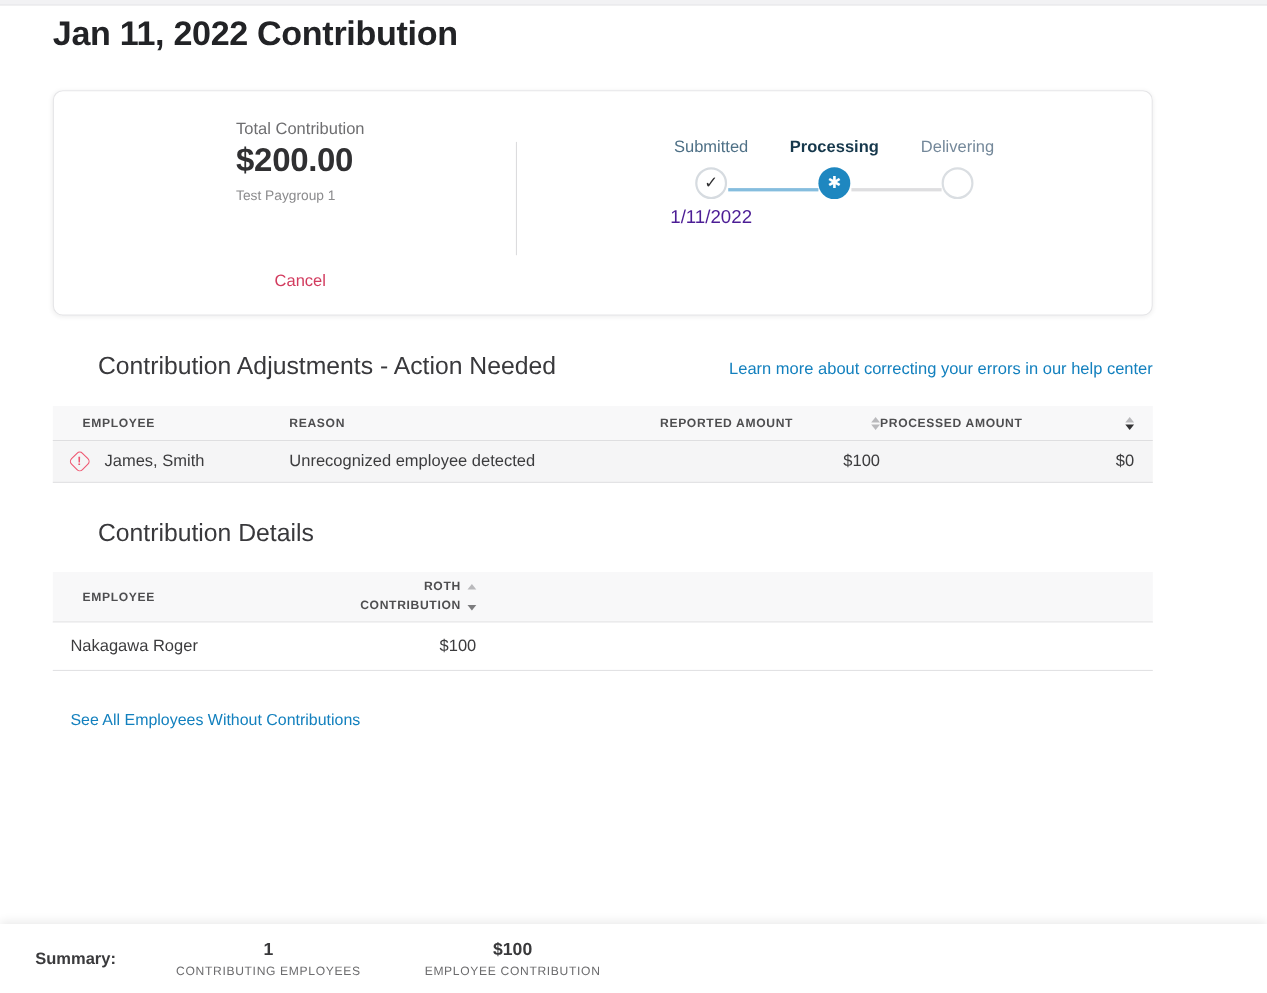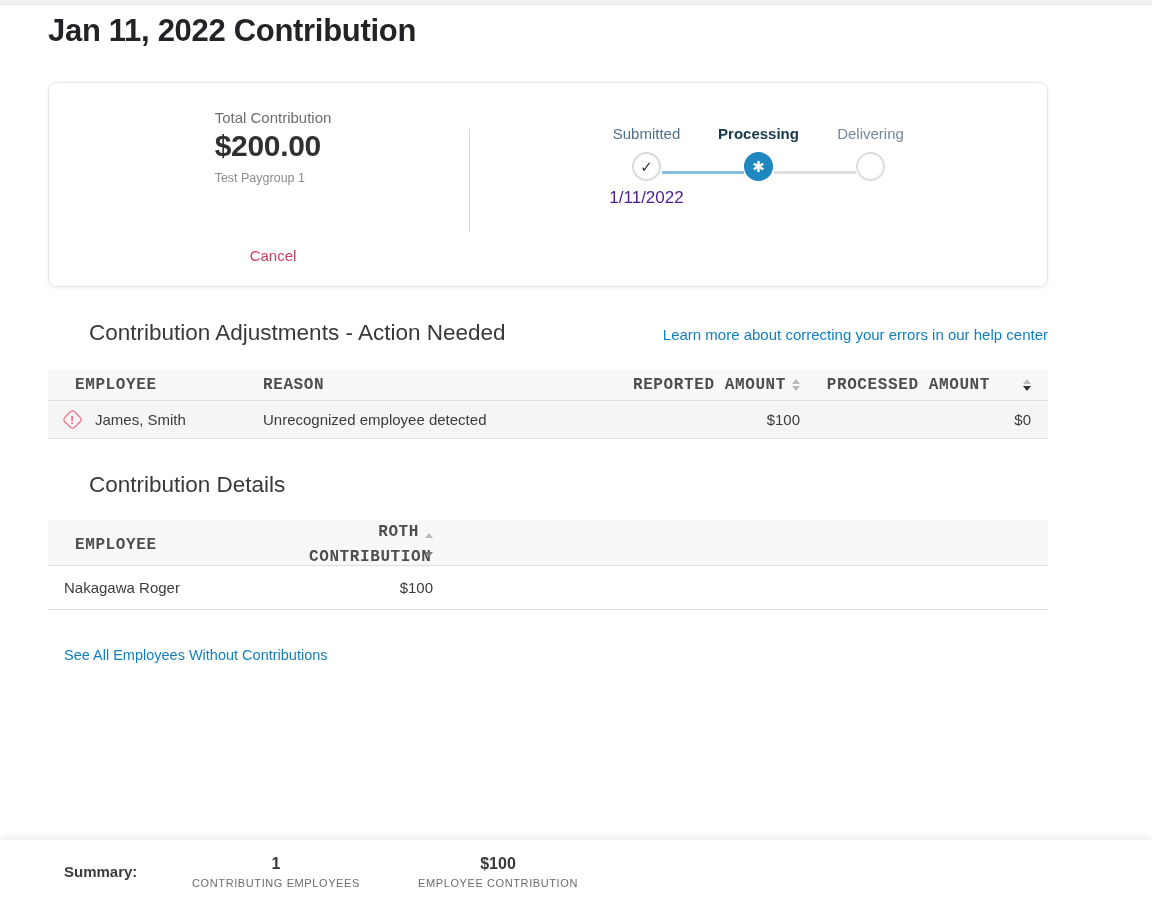--- a/index.html
+++ b/index.html
@@ -53,23 +53,23 @@
   .section-heading { font-size:22.5px; font-weight:400; color:#39393c;margin-left:41px; }
   .help-link, .see-all-link { color:#1380be; font-size:15px; cursor:pointer; }
 
   
   .tr { display:grid; align-items:center; }
   .adj-grid { grid-template-columns:215px 337px 200px 248px; }
   .det-grid { grid-template-columns:215px 170px 1fr; }
   .thead { background:#f8f8f9; border-bottom:1px solid #dedee0; }
   .adj-table .thead { height:32px; margin-top:23px; }
   .det-table .thead { height:46px; margin-top:22px; }
-  .th { font-size:16px; font-weight:700; letter-spacing:0.6px; color:#4e4e50;font-family:Liberation Mono, monospace; }
+  .th { font-size:11px; font-weight:700; letter-spacing:0.6px; color:#4e4e50; }
   .th.first { padding-left:27px; }
-  .th.right { display:flex; justify-content:flex-end; align-items:center; }
+  .th.right { display:flex; justify-content:space-between; align-items:center; }
   .adj-table .td.right, .det-table .td.right { text-align:right; }
   .pad-r { padding-right:17px;gap:27px; }
   .tbody-row { font-size:15px; color:#3c3c3e; border-bottom:1px solid #e2e2e4; }
   .adj-table .tbody-row { height:38px; background:#f5f5f6; }
   .det-table .tbody-row { height:44px; background:#fff; }
   .employee-cell { display:flex; align-items:center; gap:13px; padding-left:14px; }
   .det-table .td.first { padding-left:16px; }
 
   
   .sort-stack { display:flex; flex-direction:column; gap:2px; margin-left:6px; cursor:pointer; }
@@ -88,21 +88,21 @@
   .warn-icon .diamond { position:absolute; inset:2.5px; transform:rotate(45deg);
     border:1.6px solid #ef5670; border-radius:4px; }
   .warn-icon .bang { position:absolute; inset:0; display:flex; align-items:center;
     justify-content:center; color:#ef5670; font-size:11px; font-weight:700; }
 
   .see-all-row { margin-top:36px; padding-left:16px; }
   .see-all-link { font-size:14.5px; }
 
   
   .footer-bar { position:absolute; left:0; bottom:0; width:1152px; height:63px; background:#fff;
-    box-shadow:0 -2px 9px rgba(0,0,0,0.09); display:flex; align-items:center; padding-left:64px; }
+    box-shadow:0 -2px 9px rgba(0,0,0,0.09); display:flex; align-items:center; padding-left:32px; }
   .summary-label { font-size:15px; font-weight:700; color:#3a3a3c; width:122px; }
   .stat { width:180px; text-align:center; }
   .stat + .stat { margin-left:42px; }
   .stat-value { font-size:16px; font-weight:700; color:#39393b; }
   .stat-label { font-size:11px; color:#6c6c6e; letter-spacing:0.6px; margin-top:4px; }
 </style>
 </head>
 <body>
 
 <div class="top-strip"></div>

